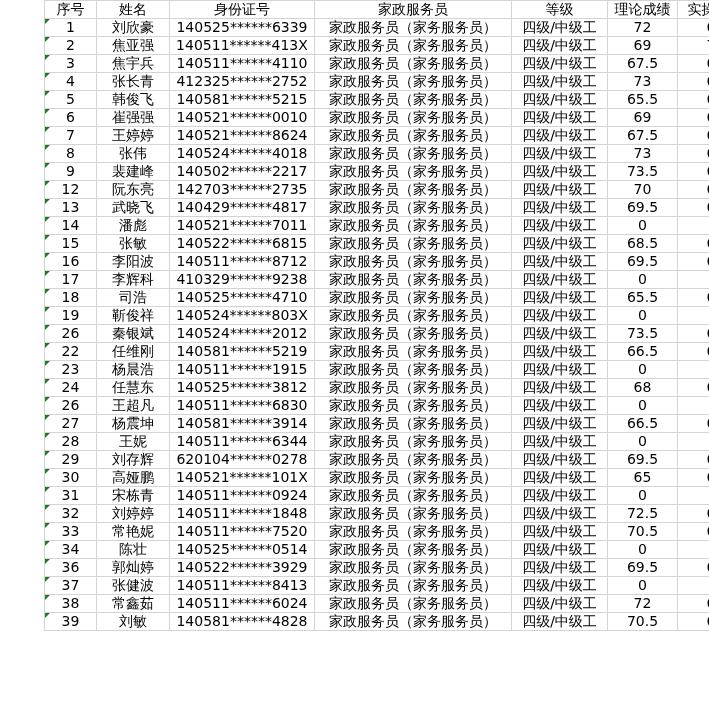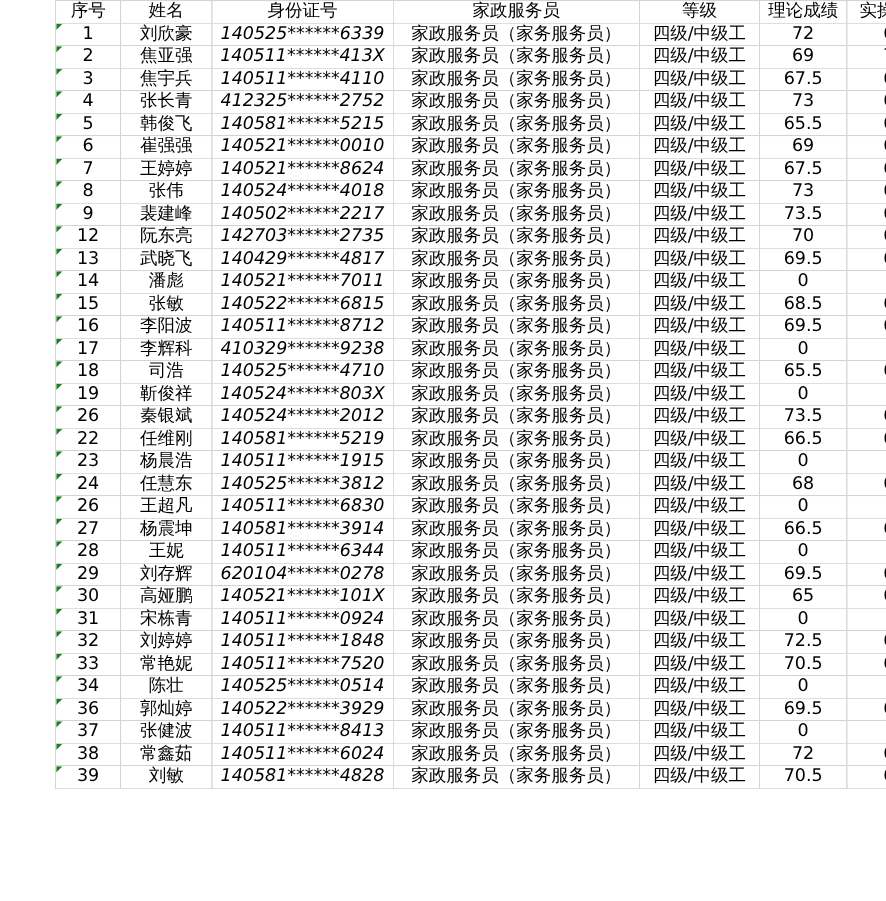--- a/index.html
+++ b/index.html
@@ -40,21 +40,20 @@
     vertical-align: middle;
     font-size: 14px;
     font-weight: normal;
     white-space: nowrap;
     overflow: hidden;
     position: relative;
     background: #ffffff;
   }
   td.c-id {
     font-size: 13px;
-    font-style: italic;
   }
   td.c-occ {
     font-size: 13.5px;
   }
   .err-tri {
     position: absolute;
     top: 0;
     left: 0;
     width: 0;
     height: 0;

